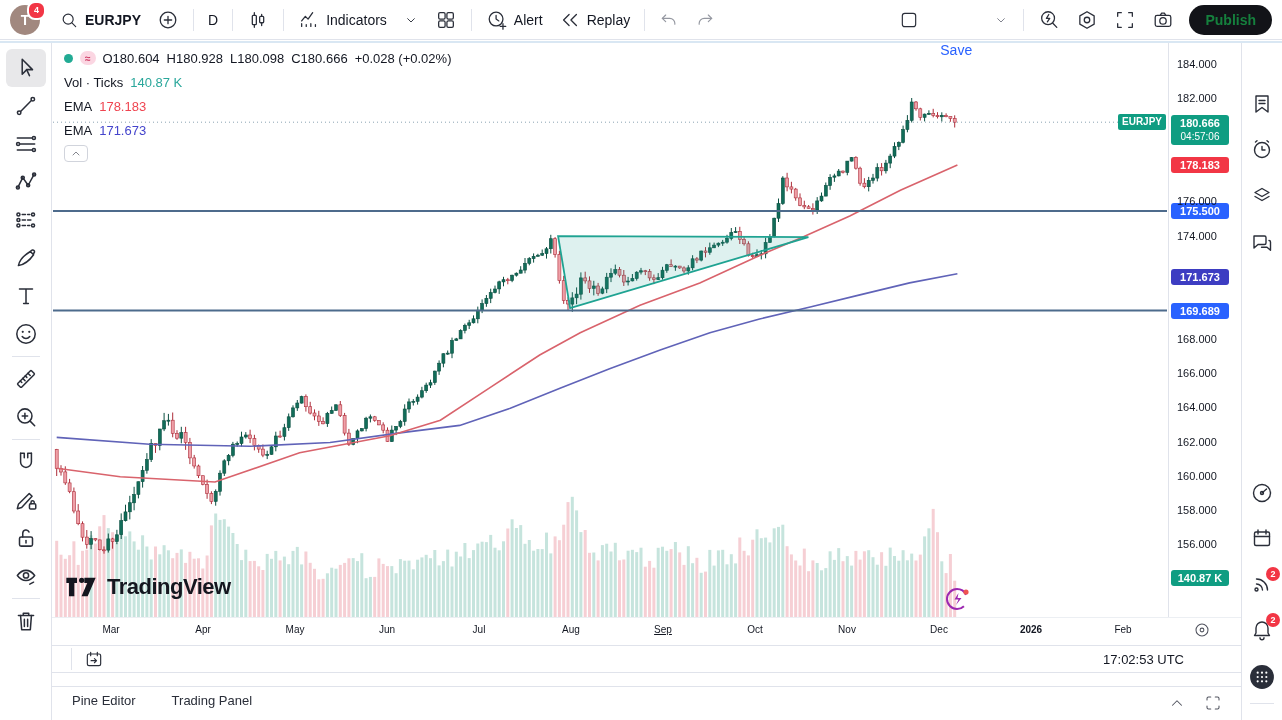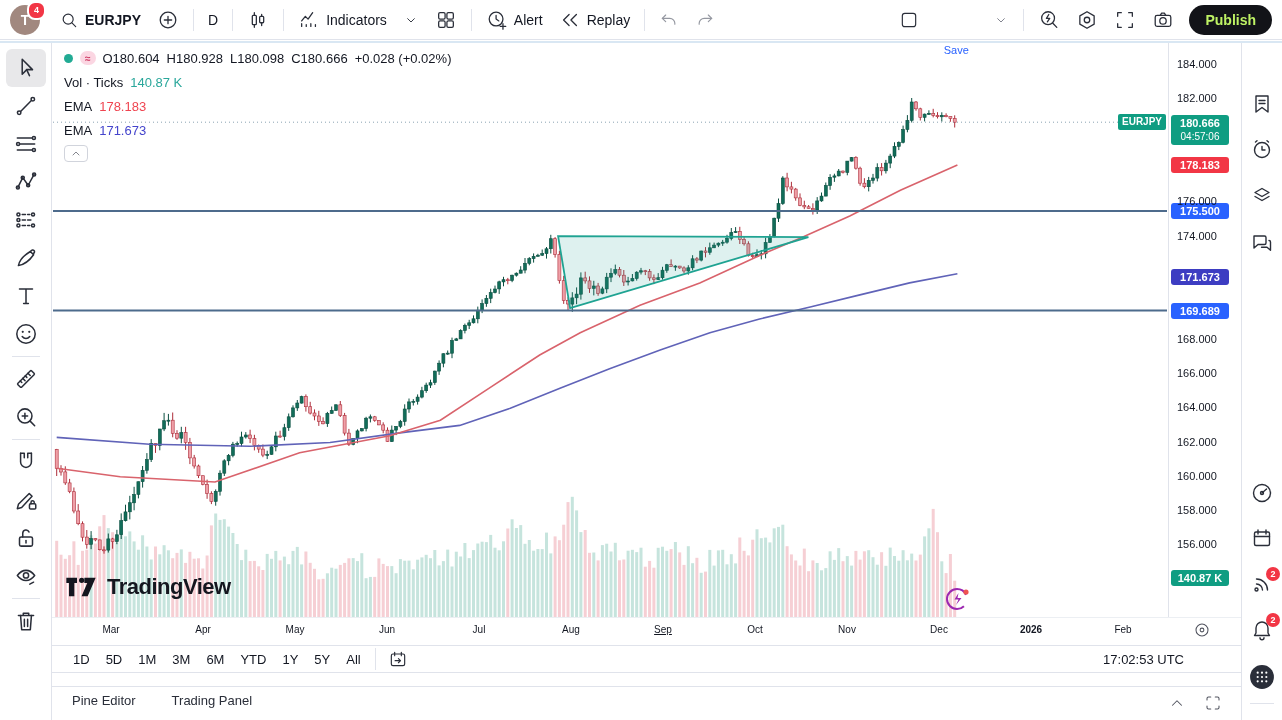--- a/index.html
+++ b/index.html
@@ -10,22 +10,22 @@
   #topbar{position:absolute;top:0;left:0;right:0;height:40px;border-bottom:1px solid #e0e3eb;display:flex;align-items:center;justify-content:space-between;padding:0 10px;box-sizing:border-box;background:#fff;z-index:20;}
   #top-accent{position:absolute;top:41px;left:0;right:0;height:2px;background:#d9e7f3;z-index:19;}
   .tb-group{display:flex;align-items:center;gap:2px;}
   .tb-btn{display:flex;align-items:center;gap:6px;height:32px;padding:0 7px;border-radius:4px;font-size:14px;}
   .sep{width:1px;height:22px;background:#e0e3eb;margin:0 5px;}
   #avatar{position:relative;width:30px;height:30px;border-radius:50%;background:#a1887f;color:#fff;font-weight:700;font-size:14px;display:flex;align-items:center;justify-content:center;margin-right:10px;}
   #avatar .badge{position:absolute;top:-4px;right:-6px;min-width:15px;height:15px;border-radius:8px;background:#f23645;border:2px solid #fff;color:#fff;font-size:9px;font-weight:700;display:flex;align-items:center;justify-content:center;}
   .sym{font-weight:700;}
   #layout-name{display:flex;flex-direction:column;align-items:center;line-height:1.05;}
   #layout-name .nm{font-size:13px;}
-  #layout-name .sv{font-size:11px;color:#2962ff;margin-top:48px;}
-  #publish-btn{background:#121318;color:#bef264;font-size:14px;font-weight:600;height:30px;padding:0 16px;border-radius:16px;margin-left:6px;}
+  #layout-name .sv{font-size:14px;color:#2962ff;margin-top:48px;}
+  #publish-btn{background:#121318;color:#15803d;font-size:14px;font-weight:600;height:30px;padding:0 16px;border-radius:16px;margin-left:6px;}
   
   #left-rail{position:absolute;top:41px;left:0;bottom:0;width:52px;border-right:1px solid #e0e3eb;display:flex;flex-direction:column;align-items:center;padding-top:8px;box-sizing:border-box;background:#fff;z-index:15;}
   .lt-btn{width:40px;height:38px;display:flex;align-items:center;justify-content:center;border-radius:6px;}
   .lt-btn.active{background:#e8e8ea;}
   .lt-sep{width:28px;height:1px;background:#e0e3eb;margin:3px 0;}
   #right-rail{position:absolute;top:41px;right:0;bottom:0;width:40px;border-left:1px solid #e0e3eb;background:#fff;z-index:15;}
   .ric{position:absolute;left:4px;width:32px;height:38px;display:flex;align-items:center;justify-content:center;}
   .ric .nbadge{position:absolute;top:2px;right:-2px;min-width:14px;height:14px;border-radius:8px;background:#f23645;color:#fff;font-size:9px;font-weight:700;display:flex;align-items:center;justify-content:center;}
   .rr-sep{position:absolute;left:8px;width:24px;height:1px;background:#e0e3eb;}
   
@@ -1101,31 +1101,20 @@
       <span class="xtick" style="left: 519px; text-align: right;">Aug</span>
       <span class="xtick" style="left: 611px; text-decoration: underline;">Sep</span>
       <span class="xtick" style="left: 703px;">Oct</span>
       <span class="xtick" style="left: 795px;">Nov</span>
       <span class="xtick" style="left: 887px;">Dec</span>
       <span class="xtick bold" style="left: 979px;">2026</span>
       <span class="xtick" style="left: 1071px; text-align: right;">Feb</span>
     </div>
 
   <div id="range-bar">
-    <span id="range-buttons" style="display:flex;align-items:center">
-        <button class="rng-btn">1D</button>
-        <button class="rng-btn">5D</button>
-        <button class="rng-btn">1M</button>
-        <button class="rng-btn">3M</button>
-        <button class="rng-btn">6M</button>
-        <button class="rng-btn">YTD</button>
-        <button class="rng-btn">1Y</button>
-        <button class="rng-btn">5Y</button>
-        <button class="rng-btn">All</button>
-      </span>
     <span class="sep"></span>
     <button class="tb-btn">
       <svg class="ic" width="20" height="20" viewBox="0 0 24 24">
           <rect x="4" y="6" width="16" height="14" rx="2"></rect>
           <path d="M8 4v4M16 4v4"></path>
           <path d="M8.5 14h6.5M12.5 11.5L15 14l-2.5 2.5"></path>
         </svg>
     </button>
     <span id="clock">17:02:53 UTC</span>
   </div>

